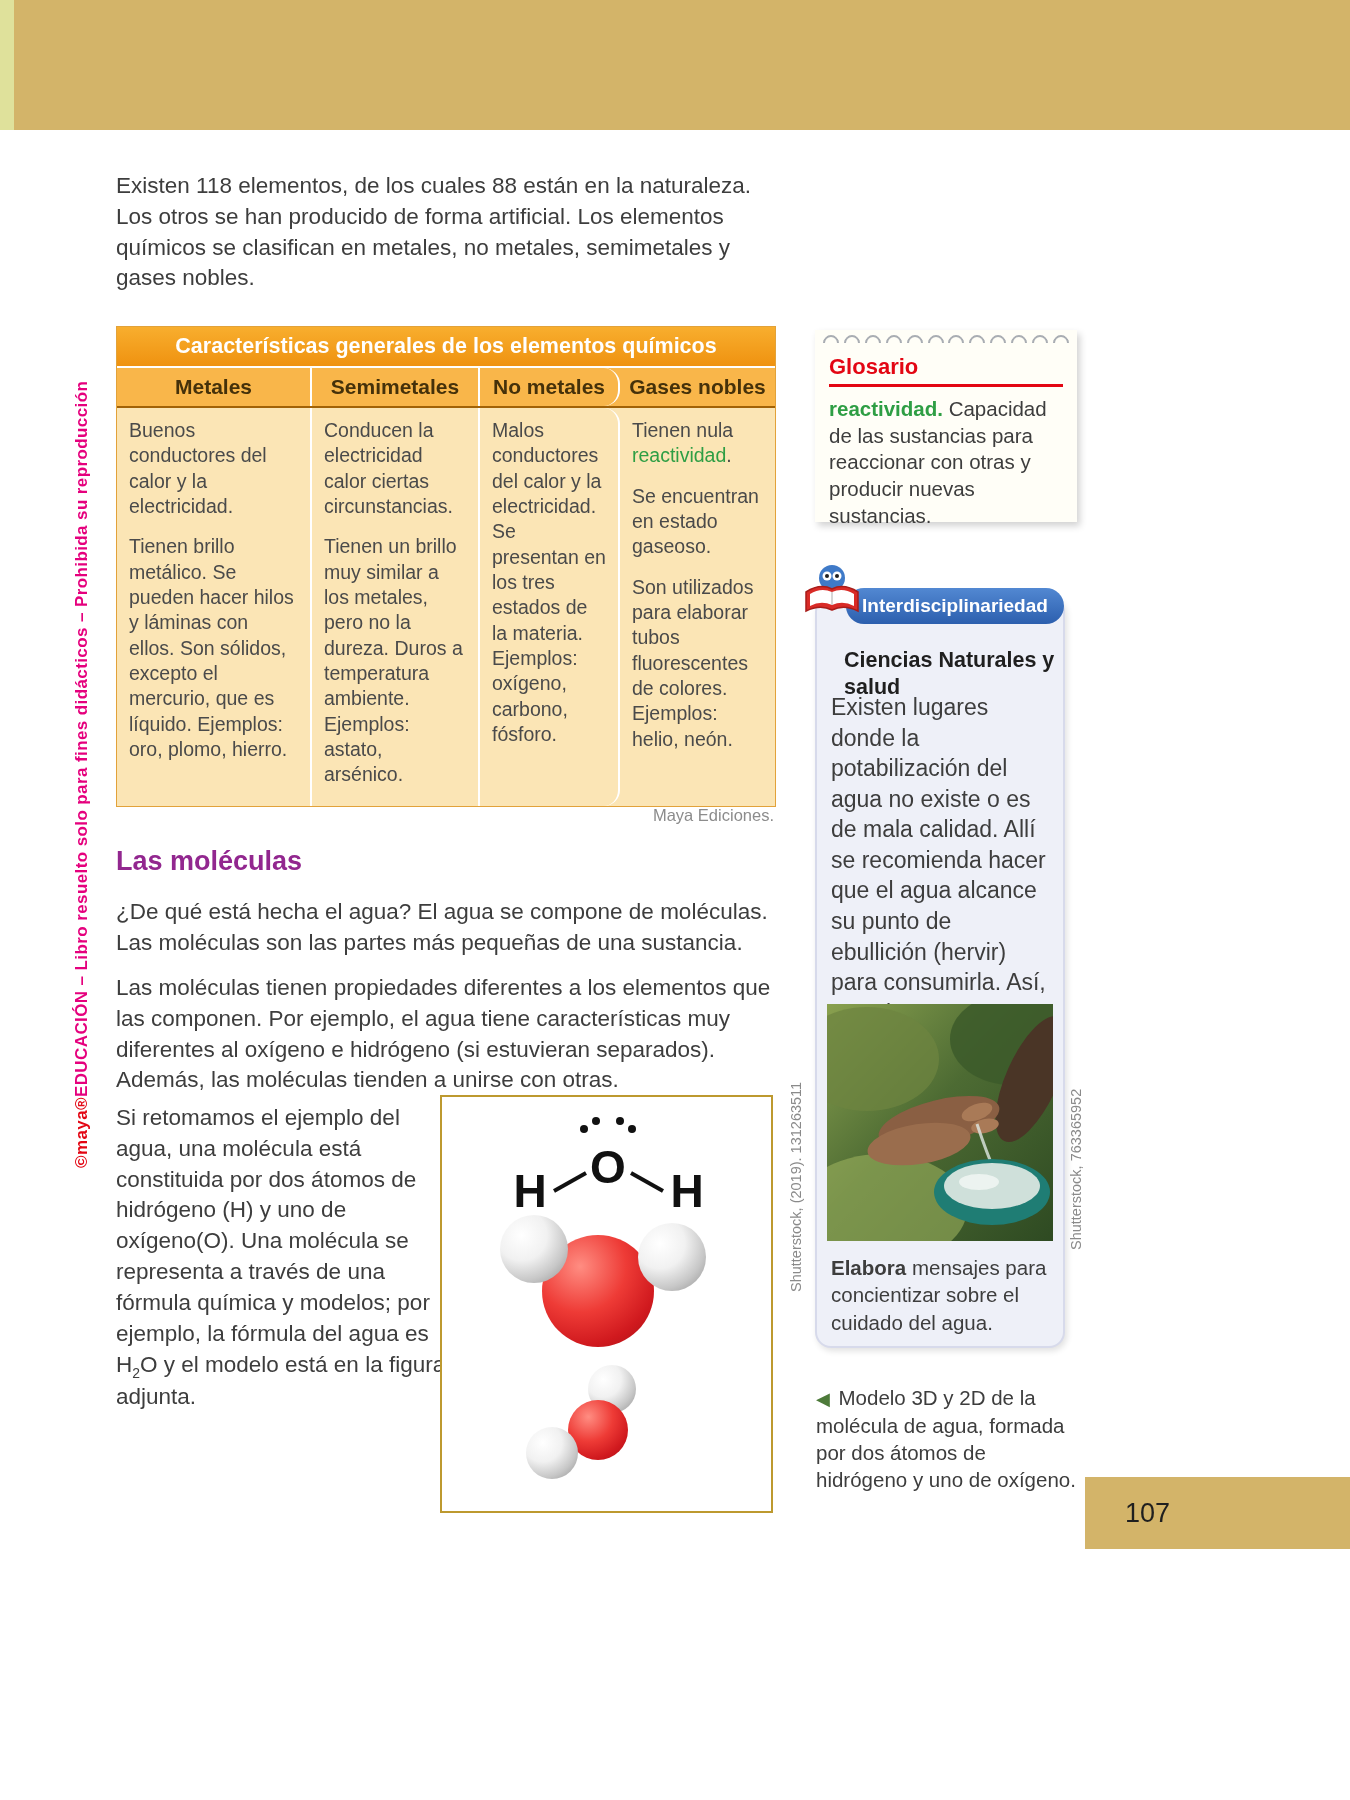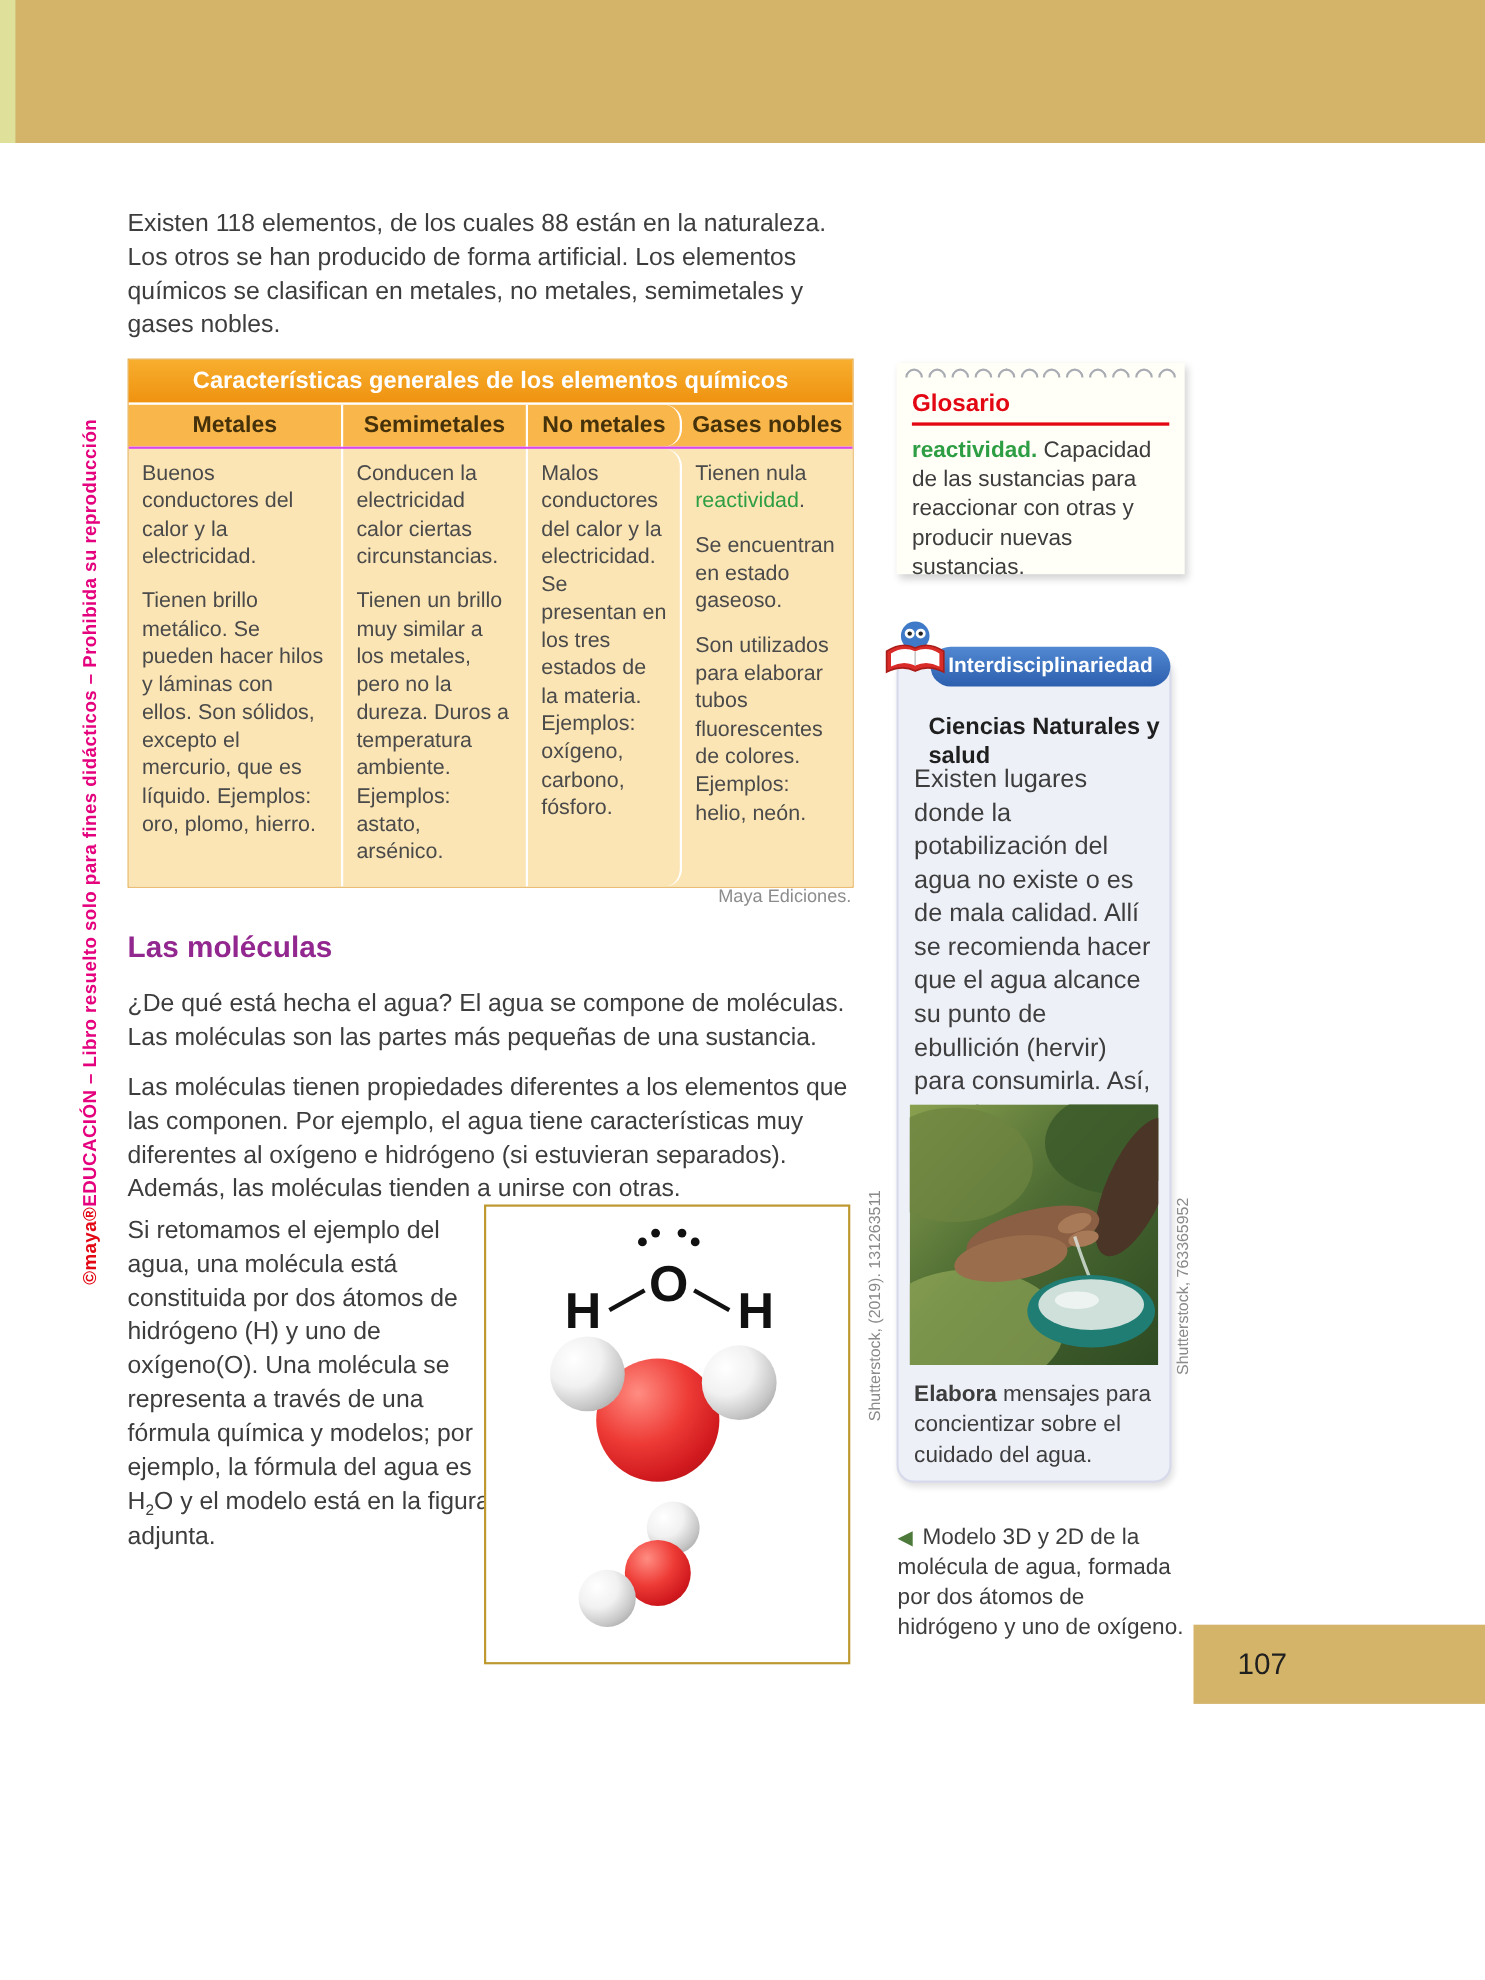--- a/index.html
+++ b/index.html
@@ -14,31 +14,31 @@
 
   
   .side-text {
     position:absolute; left:72px; top:1168px; transform:rotate(-90deg); transform-origin:0 0;
     white-space:nowrap; font-size:17px; letter-spacing:0.4px; color:#e5007d; font-weight:bold;
   }
   .side-brand { color:#e30613; }
 
   
   .bodytext { font-size:22.5px; line-height:1.37; color:#3d3d3d; margin:0; }
-  .intro { position:absolute; left:116px; top:188px; width:652px; }
+  .intro { position:absolute; left:116px; top:171px; width:652px; }
 
   
   .tbl { position:absolute; left:116px; top:326px; width:658px; border:1px solid #e2a23a; box-sizing:content-box; }
   .tbl-title { background:linear-gradient(180deg,#f8ae2e,#ef9210); color:#fff; font-weight:bold;
     font-size:21.5px; text-align:center; padding:7px 0; }
   .tbl-head { display:flex; background:#f9b64a; border-top:2px solid #fff; }
   .tbl-head .th { font-weight:bold; font-size:21px; color:#45310a; text-align:center; padding:7px 0;
     border-right:2px solid #fff; box-sizing:border-box; }
   .tbl-head .th:last-child { border-right:none; }
-  .tbl-body { display:flex; background:#fbe5b5; border-top:2px solid #d946ef; height:398px; overflow:hidden; }
+  .tbl-body { display:flex; background:#fbe5b5; border-top:2px solid #a16207; height:398px; overflow:hidden; }
   .tbl-body .td { padding:10px 12px; font-size:19.5px; line-height:1.3; color:#4a4a4a;
     border-right:2px solid #fff; box-sizing:border-box; }
   .tbl-body .td:last-child { border-right:none; }
   .td p { margin:0 0 15px 0; }
   .c1 { width:195px; } .c2 { width:168px; } .c3 { width:140px;border-radius:16px; } .c4 { width:155px; }
   .green { color:#2e9e44; }
 
   .tbl-credit { position:absolute; left:116px; top:806px; width:658px; text-align:right;
     font-size:16.5px; color:#8c8c8c; }
 

